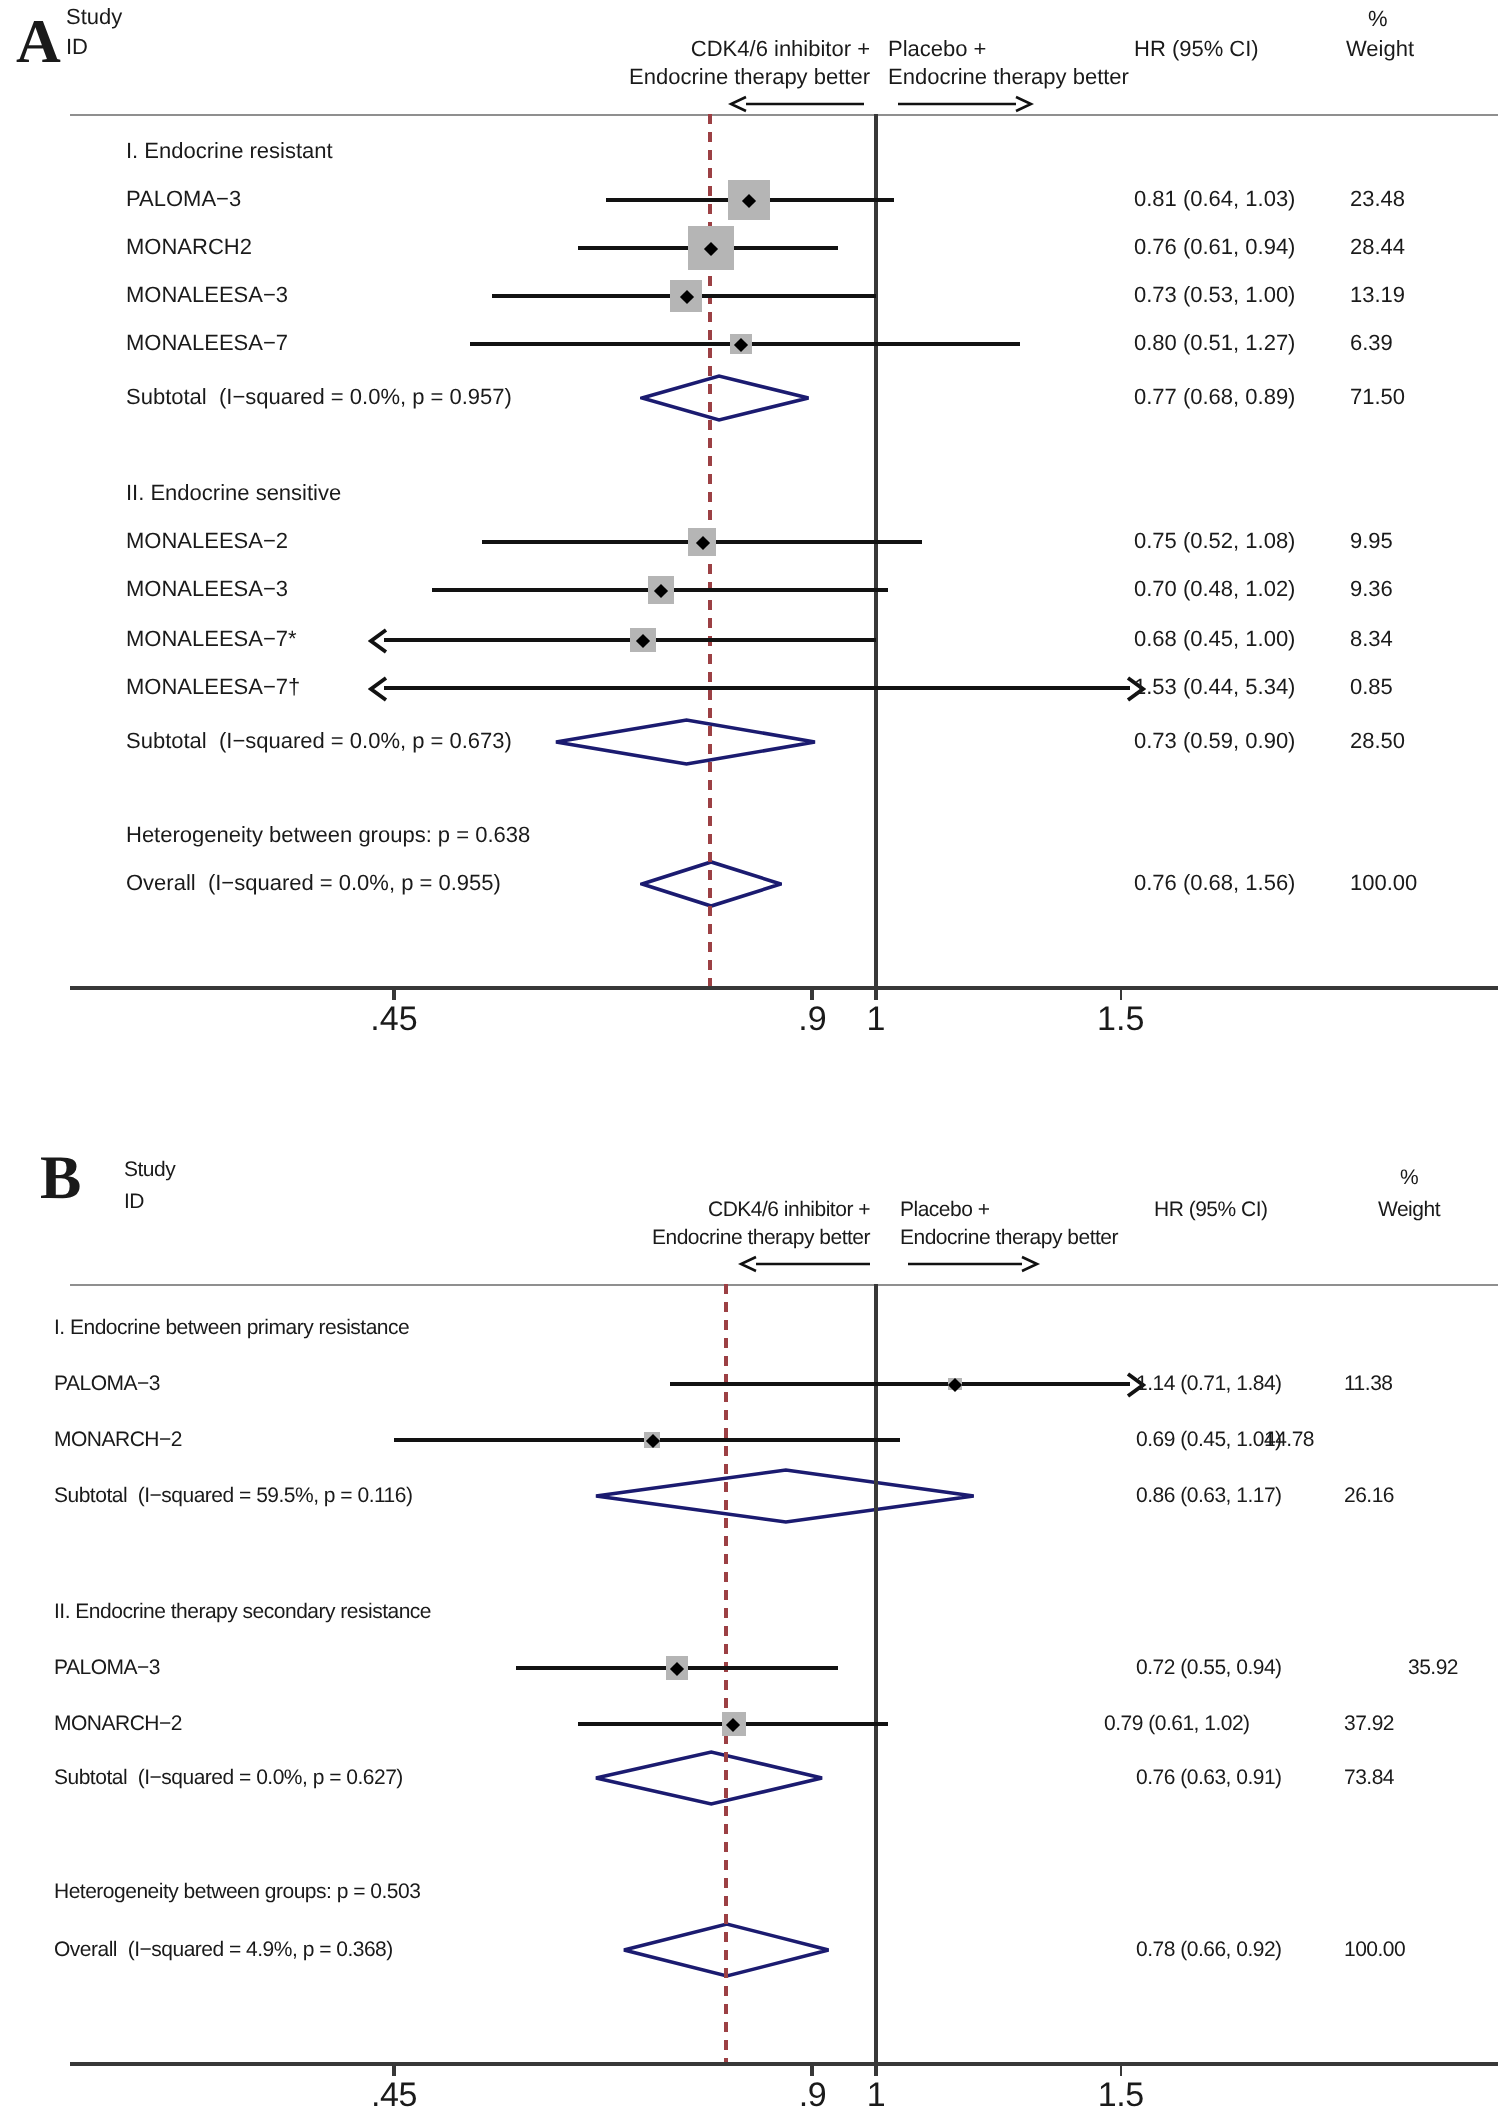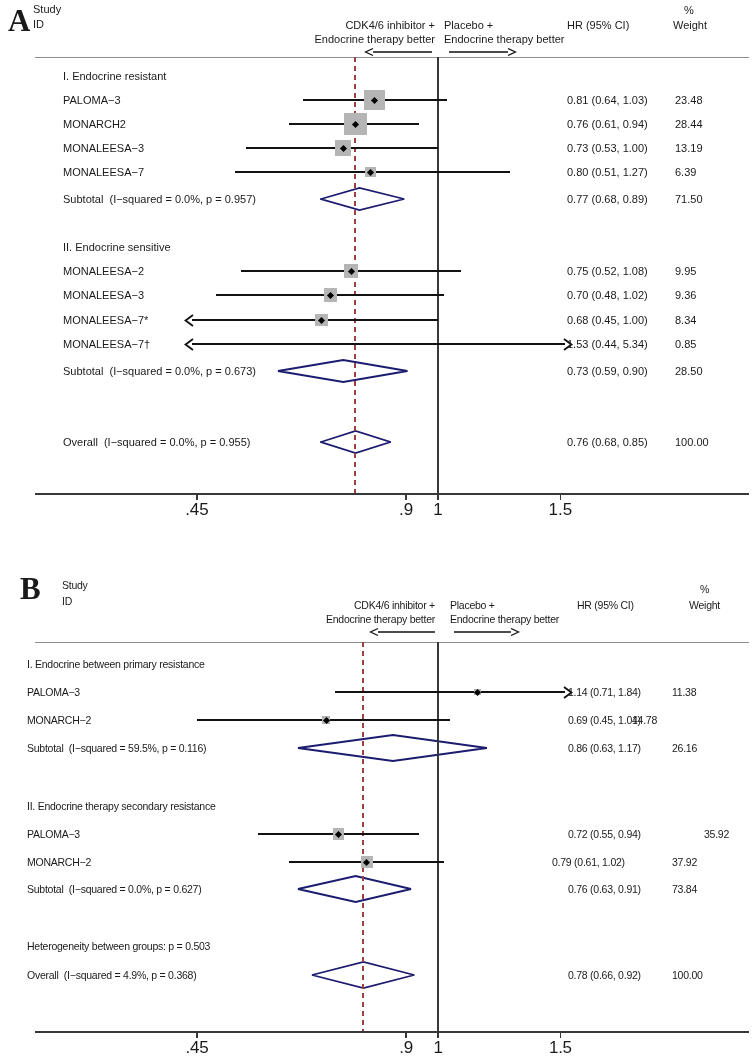--- a/index.html
+++ b/index.html
@@ -127,22 +127,23 @@
       </svg>
       <svg width="10" height="13" class="asvg" style="left: 563.383px; top: 337.5px;">
         <polyline points="1,1 8.5,6.5 1,12" fill="none" stroke="#121212" stroke-width="1.9"></polyline>
       </svg>
       <div class="txt" style="left: 63px; top: 363px;">Subtotal  (I−squared = 0.0%, p = 0.673)</div>
       <div class="txt" style="left: 567px; top: 363px;">0.73 (0.59, 0.90)</div>
       <div class="txt" style="left: 675px; top: 363px;">28.50</div>
       <svg width="131.45639596904056" height="24" class="dsvg" style="left: 276.742px; top: 359px;">
         <polygon points="1,12 66.26723969242664,1 130.45639596904056,12 66.26723969242664,23" fill="#ffffff" stroke="#1b1b70" stroke-width="1.8"></polygon>
       </svg>
+      <div class="txt" style="left: 63px; top: 410px;">Heterogeneity between groups: p = 0.638</div>
       <div class="txt" style="left: 63px; top: 434px;">Overall  (I−squared = 0.0%, p = 0.955)</div>
-      <div class="txt" style="left: 567px; top: 434px;">0.76 (0.68, 0.85)</div>
+      <div class="txt" style="left: 567px; top: 434px;">0.76 (0.68, 1.56)</div>
       <div class="txt" style="left: 675px; top: 434px;">100.00</div>
       <svg width="71.35245904059917" height="24" class="dsvg" style="left: 319.594px; top: 430px;">
         <polygon points="1,12 35.57175230431568,1 70.35245904059917,12 35.57175230431568,23" fill="#ffffff" stroke="#1b1b70" stroke-width="1.8"></polygon>
       </svg>
     </div>
 
   <div class="panel" id="panelB" style="top:558px;height:499px;">
     <div class="pletter" style="left:20px;top:15px;">B</div>
     <div class="txt cond" style="left:62px;top:19px;">Study</div>
     <div class="txt cond" style="left:62px;top:35px;">ID</div>

